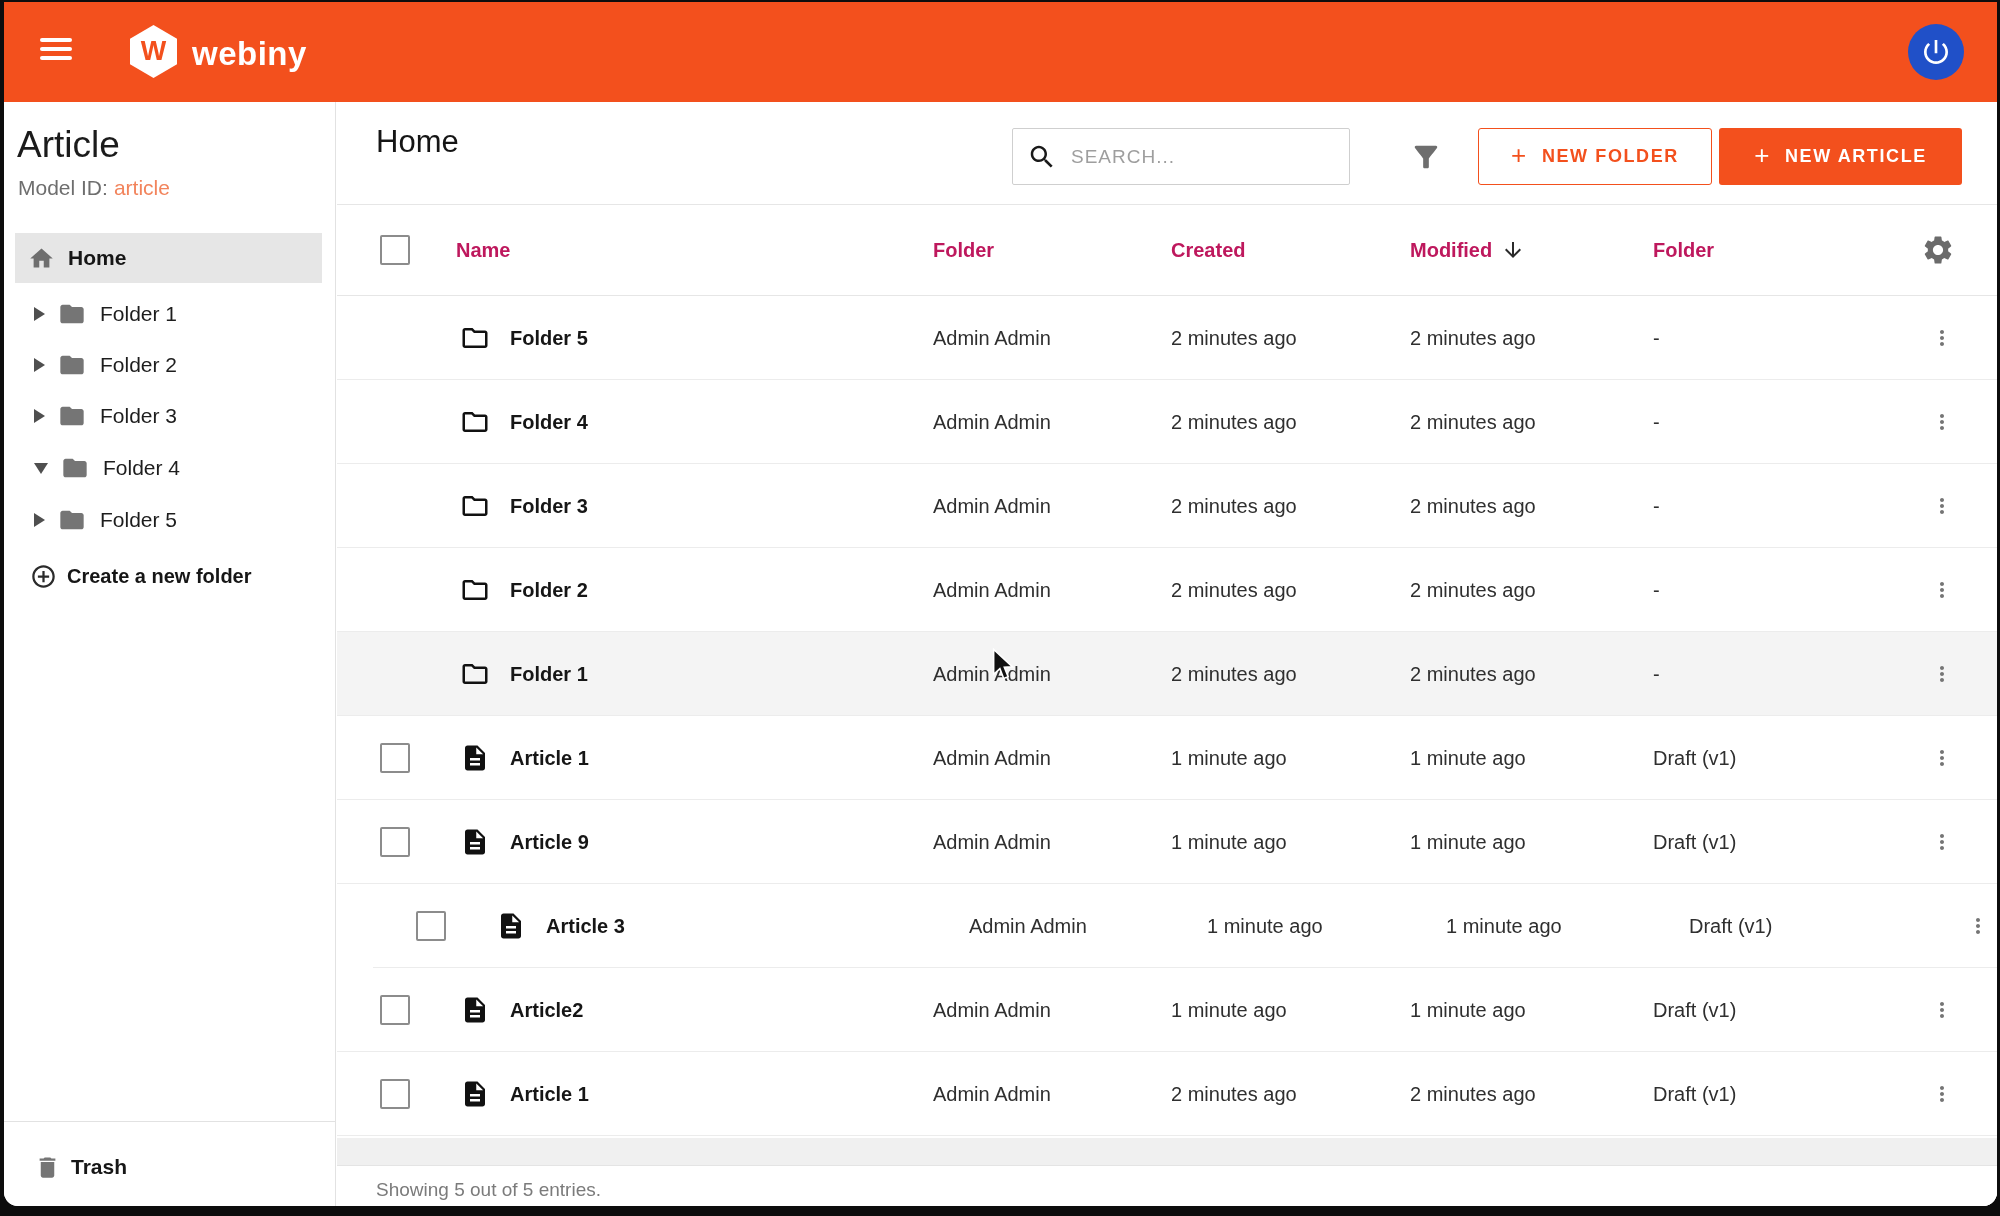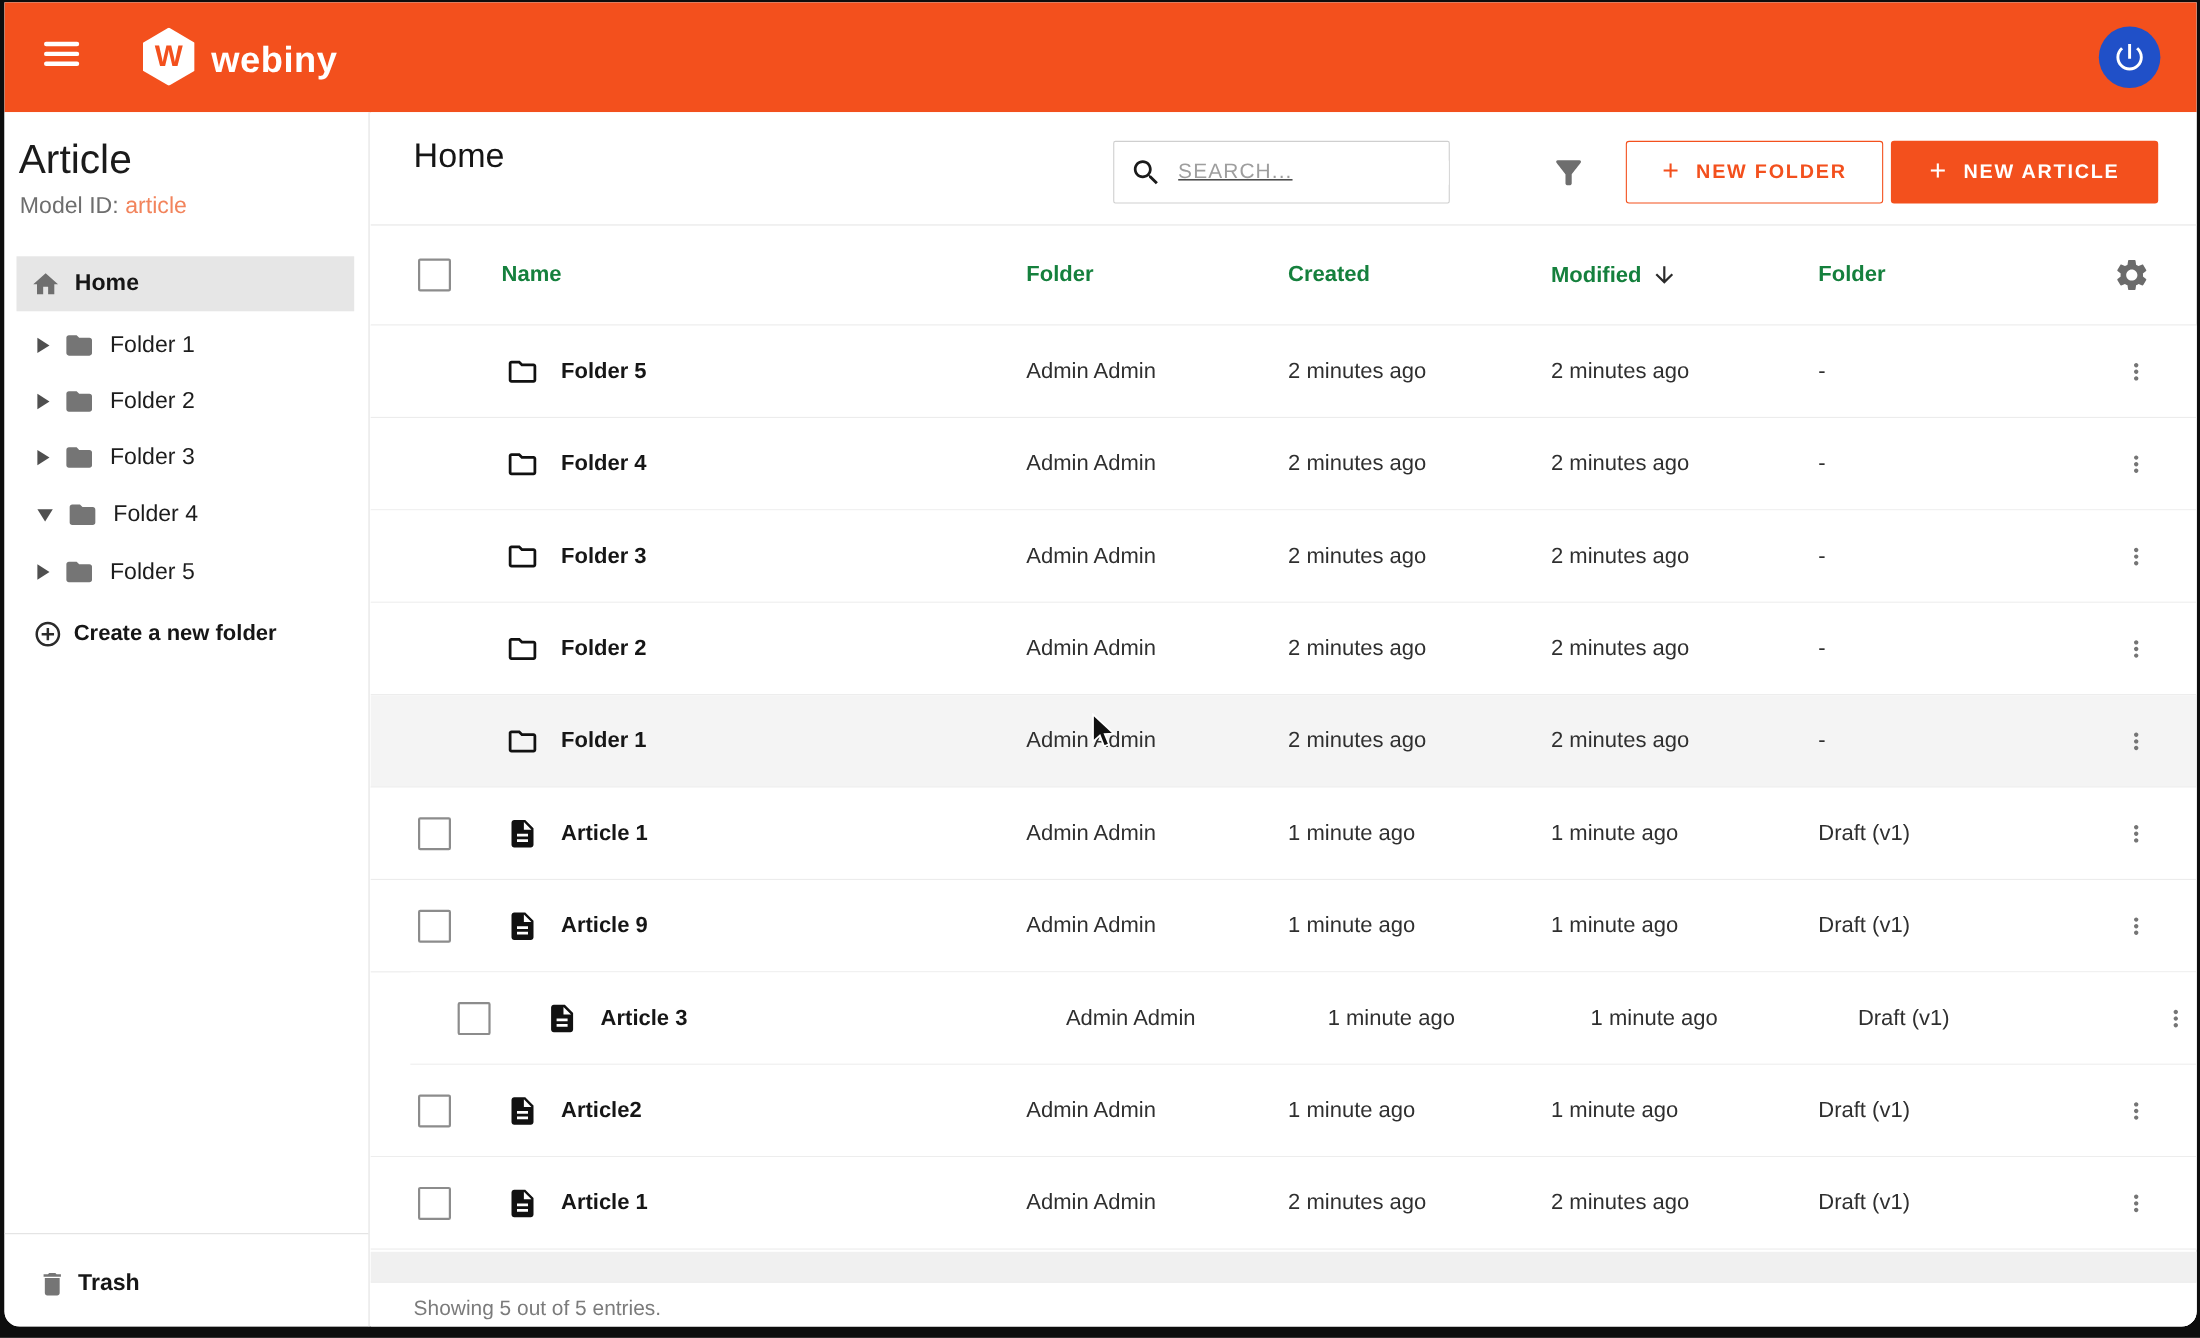--- a/index.html
+++ b/index.html
@@ -37,38 +37,38 @@
   .chev.down  { border-top:11px solid #4F4F4F; border-left:7px solid transparent; border-right:7px solid transparent; }
   .create-item { top:449px; padding-left:15px; }
   .create-item .lbl { font-size:20px; font-weight:700; color:#161616; margin-left:10px; }
   .trash-zone { position:absolute; left:0; right:0; top:1019px; border-top:1px solid #E2E2E2; }
   .trash-item { position:absolute; left:11px; top:20px; width:307px; height:50px; display:flex; align-items:center; cursor:pointer; padding-left:19px; }
   .trash-item .lbl { font-size:21px; font-weight:700; color:#161616; margin-left:10px; }
 
   
   .main { position:absolute; left:333px; top:100px; right:0; bottom:0; background:#fff; }
   .page-title { position:absolute; left:39px; top:22px; font-size:31px; color:#151515; }
-  .searchbox { position:absolute; left:675px; top:26px; width:306px; height:57px; border:1px solid #CFCFCF;
-               border-radius:2px; display:flex; align-items:center; background:#fff;text-decoration:underline; }
+  .searchbox { position:absolute; left:675px; top:26px; width:338px; height:57px; border:1px solid #CFCFCF;
+               border-radius:2px; display:flex; align-items:center; background:#fff; }
   .searchbox svg { margin-left:14px; flex:none; }
   .searchbox input { border:none; outline:none; width:270px; margin-left:14px; font-size:19px; letter-spacing:1px;
                      font-family:inherit; color:#333; }
   .searchbox input::placeholder { color:#9E9E9E; }
   .filter-btn { position:absolute; left:1072px; top:38px; width:34px; height:34px; cursor:pointer; }
   .btn { position:absolute; top:26px; height:57px; border-radius:3px; display:flex; align-items:center;
          justify-content:center; font-size:18px; font-weight:700; letter-spacing:1.6px; cursor:pointer; }
   .btn .plus { font-size:26px; font-weight:400; margin-right:14px; position:relative; top:-1px; }
   .btn-outline { left:1141px; width:234px; background:#fff; border:1px solid var(--primary); color:var(--primary); }
   .btn-solid { left:1382px; width:243px; background:var(--primary); border:none; color:#fff; }
 
   
   .thead { position:absolute; left:0; right:0; top:102px; height:92px;
            border-top:1px solid #E6E6E6; border-bottom:1px solid #E6E6E6; }
   .cell { position:absolute; top:50%; transform:translateY(-50%); font-size:20px; white-space:nowrap; }
-  .hcell { font-weight:700; color:#15803d; display:flex; align-items:center; }
+  .hcell { font-weight:700; color:#be185d; display:flex; align-items:center; }
   .c-check { left:43px; } .c-name { left:173px; } .c-hname { left:119px; }
   .c-author { left:596px; } .c-created { left:834px; } .c-modified { left:1073px; } .c-status { left:1316px; }
   .c-gear { left:1584px; } .c-dots { left:1593px; cursor:pointer; }
   .checkbox { width:30px; height:30px; border:2px solid #8C8C8C; border-radius:2px; background:#fff; cursor:pointer; }
   .row { position:absolute; left:0; right:0; height:84px; border-bottom:1px solid #ECECEC; background:#fff; }
   .row.hovered { background:#F4F4F4; }
   .c-icon { left:123px; width:30px; height:30px; }
   .name-txt { font-weight:700; color:#161616; }
   .val-txt { color:#2F2F2F; }
   .sort-arrow { margin-left:9px; display:inline-flex; }

